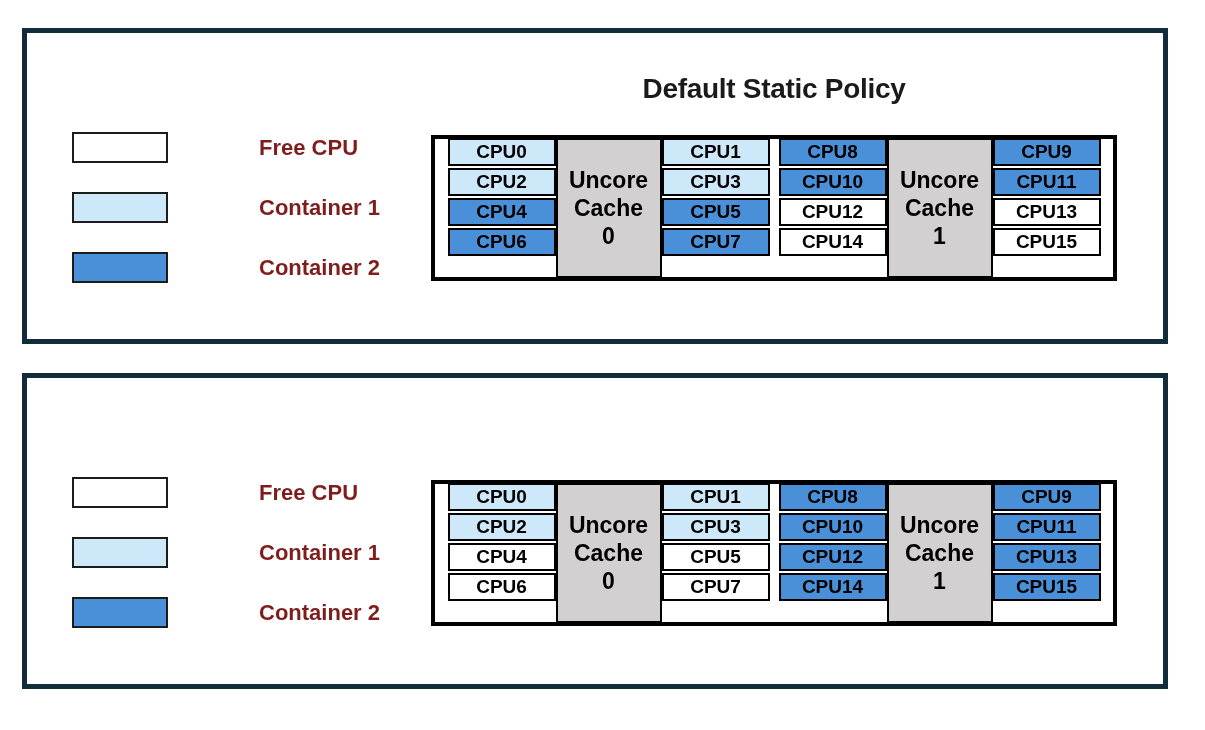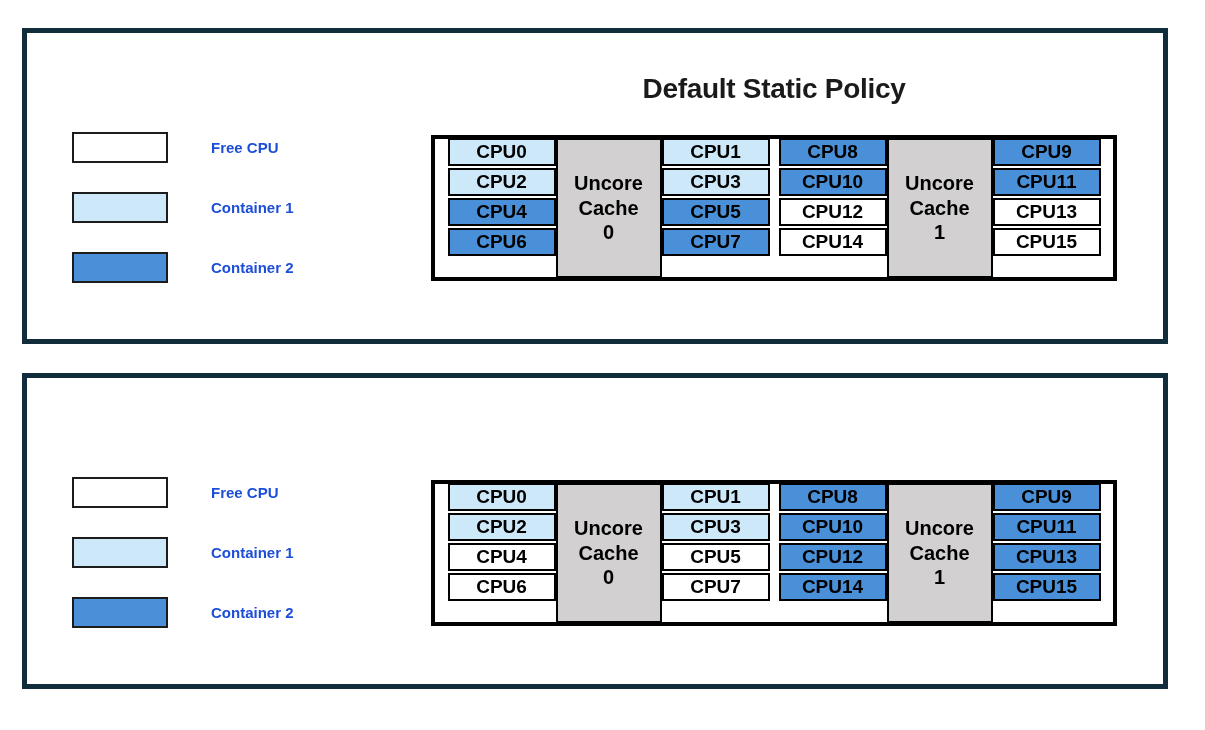--- a/index.html
+++ b/index.html
@@ -41,24 +41,25 @@
     flex-direction: column;
     gap: 29px;
   }
   .legend-row { display: flex; align-items: center; gap: 43px; height: 31px; }
   .swatch {
     width: 96px; height: 31px;
     border: 2px solid #1c1c1c;
     flex: 0 0 auto;
   }
   .legend-label {
-    font-size: 15px;
-    font-weight: 700;
-    color: #1d4ed8;
+    font-size: 22px;
+    font-weight: 700;
+    color: #7f1d1d;
     white-space: nowrap;
+    margin-left: 48px;
   }
 
   .diagram {
     position: absolute;
     left: 404px; top: 102px;
     width: 686px; height: 146px;
     border: 4px solid #000000;
     background: #ffffff;
     display: flex;
     align-items: center;
@@ -83,21 +84,21 @@
     color: #000000;
   }
   .uncore {
     width: 106px;
     background: #d2d0d0;
     border: 2px solid #000000;
     display: flex;
     flex-direction: column;
     align-items: center;
     justify-content: center;
-    font-size: 20px;
+    font-size: 23px;
     font-weight: 700;
     color: #000000;
     line-height: 1.22;
     text-align: center;
   }
 </style>
 </head>
 <body>
 
 <div class="canvas">

